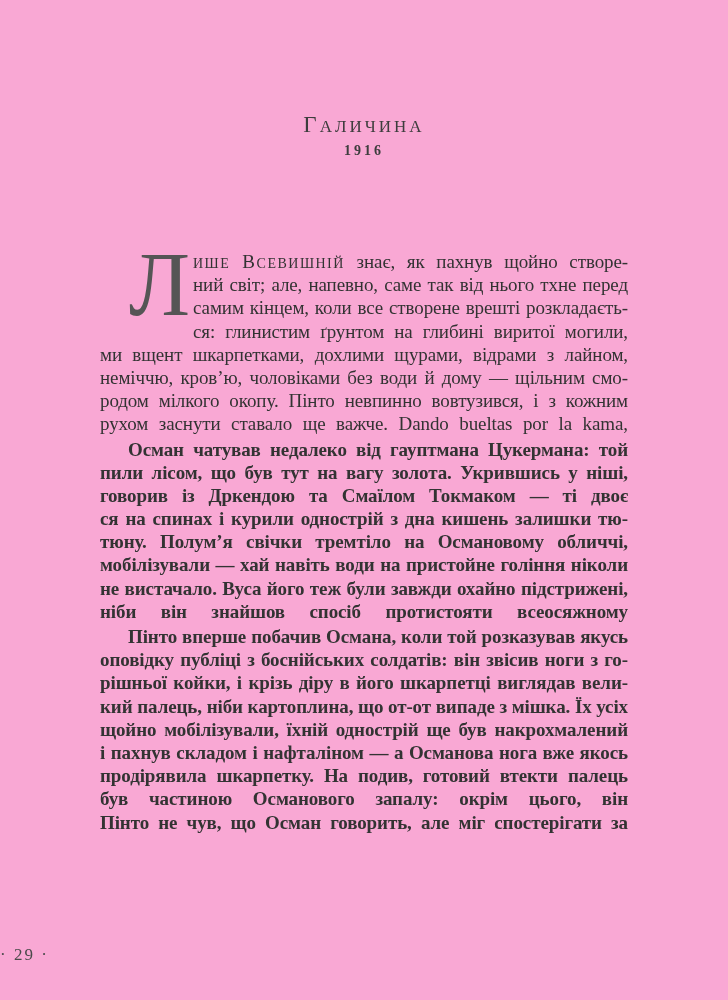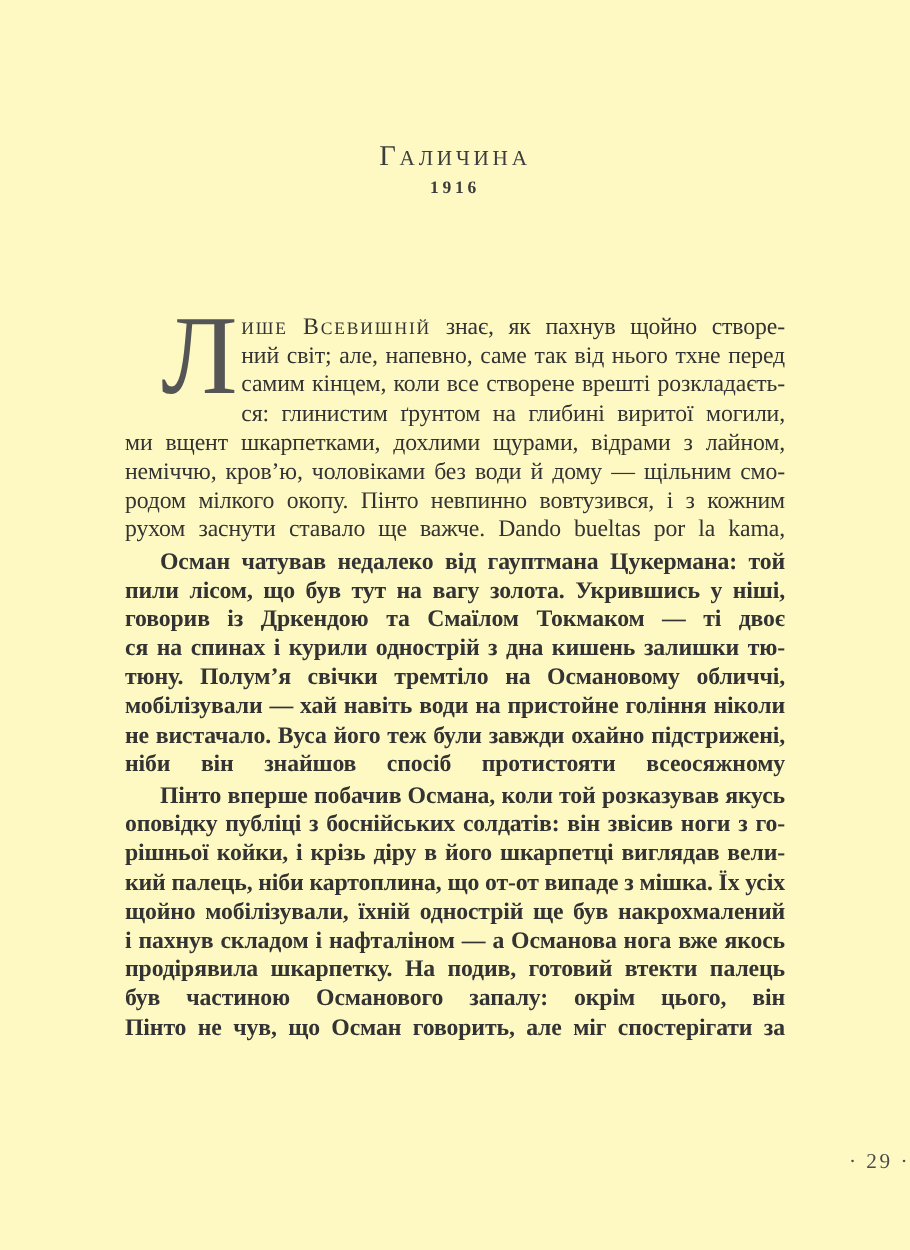--- a/index.html
+++ b/index.html
@@ -2,21 +2,21 @@
 <html><head>
 <meta charset="utf-8">
 <style>
   :root { --lh: 23.2px; --ink: #333333; }
   * { margin: 0; padding: 0; box-sizing: border-box; }
   html, body { background: #ffffff; }
   .page {
     position: relative;
     width: 728px;
     height: 1000px;
-    background: #fef9c3;
+    background: #f9a8d4;
     font-family: "Liberation Serif", "DejaVu Serif", serif;
     color: var(--ink);
     overflow: hidden;
   }
   .title-wrap {
     position: absolute;
     top: 112px;
     left: 0;
     width: 728px;
     text-align: center;
@@ -73,24 +73,24 @@
     text-transform: uppercase;
     font-size: 14px;
     letter-spacing: 1.5px;
   }
   .opener-cap {
     font-size: 19px;
     letter-spacing: 1.5px;
   }
   .pageno {
     position: absolute;
-    top: 919px;
+    top: 945px;
     left: 0;
     width: 728px;
-    text-align: right;
+    text-align: left;
     font-size: 17px;
     letter-spacing: 2px;
     color: #4a4a4a;
   }
 </style>
 </head>
 <body>
 
 <div class="page">
 

